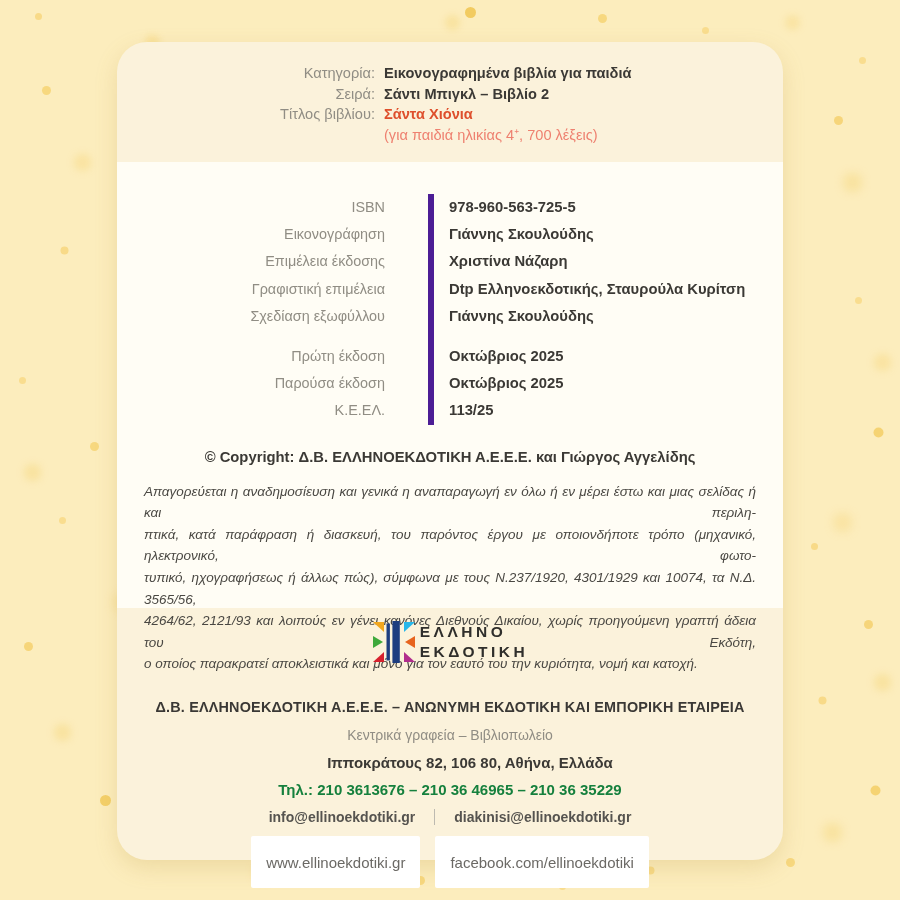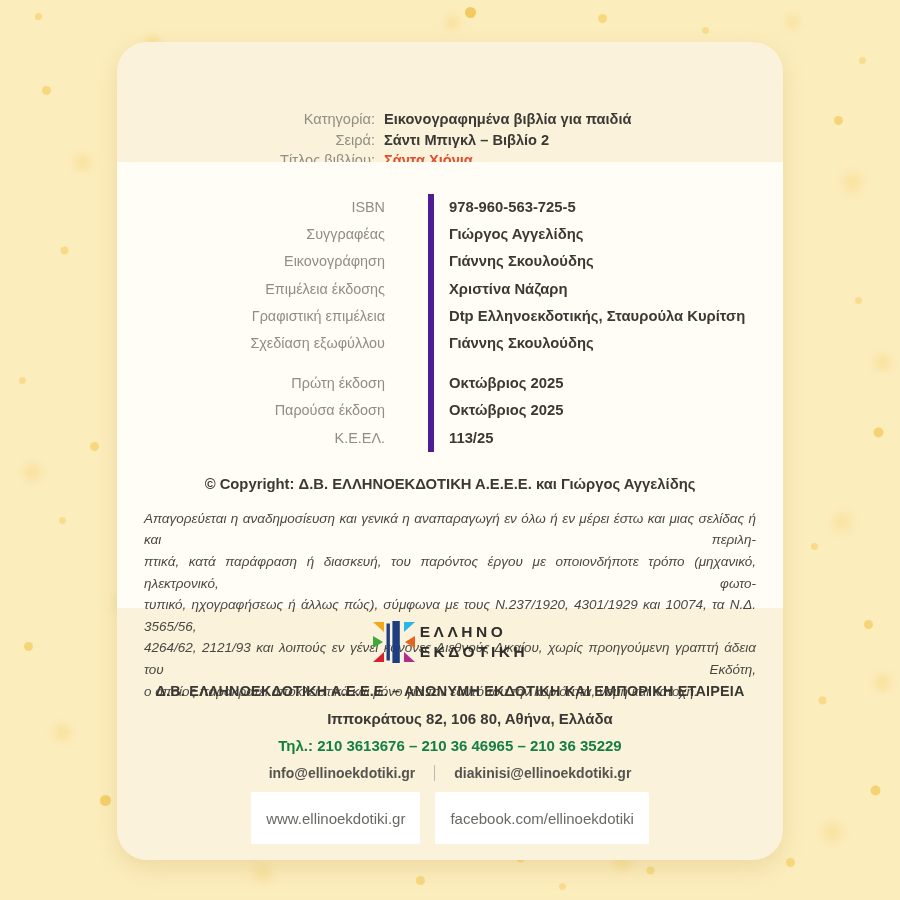--- a/index.html
+++ b/index.html
@@ -35,21 +35,21 @@
       880px 680px 7px 6px rgba(246,213,120,.4), 830px 830px 8px 7px rgba(246,213,120,.4),
       450px 20px 6px 5px rgba(246,213,120,.4), 790px 20px 6px 5px rgba(246,213,120,.35);
   }
   
   .card{
     position:absolute;left:117px;top:42px;width:666px;height:818px;
     background:#FBF2DB;border-radius:30px;
     box-shadow:0 8px 22px rgba(186,148,62,.22);
   }
   
-  .card-header{padding:21px 0 0 0;height:99px;margin-top:46px;}
+  .card-header{padding:21px 0 0 0;height:99px;}
   .hrow{display:flex;line-height:20.5px;font-size:14.6px;}
   .hlabel{width:258px;text-align:right;color:#908D84;flex:0 0 258px;}
   .hval{padding-left:9px;color:#3B3935;font-weight:600;}
   .hval.title-red{color:#DE4F2C;font-weight:700;}
   .hval.subtitle-coral{color:#EE8170;font-weight:400;}
   
   .card-white{
     position:absolute;left:0;top:120px;width:666px;height:446px;
     background:#FFFDF5;
   }
@@ -67,21 +67,21 @@
   .legal{
     width:612px;margin:16px auto 0 auto;font-style:italic;color:#4A4843;
     font-size:13.5px;line-height:21.6px;
   }
   .legal .jline{text-align:justify;text-align-last:justify;}
   .legal .lline{text-align:left;}
   
   .card-bottom{position:absolute;left:0;top:566px;width:666px;}
   .logo-row{display:flex;justify-content:center;align-items:center;gap:4px;margin-top:13px;}
   .logo-text{font-weight:700;font-size:15.5px;letter-spacing:3.5px;color:#2F2E2B;line-height:20px;}
-  .company-line{margin-top:20px;text-align:center;font-weight:700;font-size:14.4px;color:#3A3835;letter-spacing:.2px;}
+  .company-line{margin-top:36px;text-align:center;font-weight:700;font-size:14.4px;color:#3A3835;letter-spacing:.2px;}
   .offices-line{margin-top:12px;text-align:center;color:#908D84;font-size:14px;}
   .address-line{margin-top:11px;text-align:center;color:#3B3935;font-weight:600;font-size:15px;margin-left:40px;}
   .phones-line{margin-top:10px;text-align:center;color:#15803d;font-weight:600;font-size:15px;}
   .emails-row{margin-top:11px;display:flex;justify-content:center;align-items:center;gap:19px;
     color:#55534F;font-weight:600;font-size:14px;}
   .email-divider{width:1px;height:16px;background:#BDBAB0;}
   .links-row{margin-top:11px;display:flex;justify-content:center;align-items:center;gap:15px;}
   .link-box{background:#FFFFFF;border-radius:2px;height:28px;display:flex;align-items:center;
     padding:12px 15px;color:#6B6965;font-size:15px;}
 </style>
@@ -110,24 +110,20 @@
       <div class="hlabel"></div>
       <div class="hval subtitle-coral">(για παιδιά ηλικίας 4⁺, 700 λέξεις)</div>
     </div>
   </div>
 
   <div class="card-white">
     <div class="meta-table">
       <div class="mrow">
         <div class="mlabel">ISBN</div>
         <div class="mval">978-960-563-725-5</div>
-      </div>
-      <div class="mrow">
-        <div class="mlabel">Συγγραφέας</div>
-        <div class="mval">Γιώργος Αγγελίδης</div>
       </div>
       <div class="mrow">
         <div class="mlabel">Εικονογράφηση</div>
         <div class="mval">Γιάννης Σκουλούδης</div>
       </div>
       <div class="mrow">
         <div class="mlabel">Επιμέλεια έκδοσης</div>
         <div class="mval">Χριστίνα Νάζαρη</div>
       </div>
       <div class="mrow">
@@ -179,20 +175,21 @@
         <polygon points="43,15 33,21 43,27" fill="#E7641E"></polygon>
         <polygon points="32,41 43,41 32,31" fill="#B12D8C"></polygon>
       </svg>
       <div class="logo-text">
         <div>ΕΛΛΗΝΟ</div>
         <div>ΕΚΔΟΤΙΚΗ</div>
       </div>
     </div>
 
     <div class="company-line">Δ.Β. ΕΛΛΗΝΟΕΚΔΟΤΙΚΗ Α.Ε.Ε.Ε. – ΑΝΩΝΥΜΗ ΕΚΔΟΤΙΚΗ ΚΑΙ ΕΜΠΟΡΙΚΗ ΕΤΑΙΡΕΙΑ</div>
+    <div class="offices-line">Κεντρικά γραφεία – Βιβλιοπωλείο</div>
     <div class="address-line">Ιπποκράτους 82, 106 80, Αθήνα, Ελλάδα</div>
     <div class="phones-line">Τηλ.: 210 3613676 – 210 36 46965 – 210 36 35229</div>
 
     <div class="emails-row">
       <span>info@ellinoekdotiki.gr</span>
       <span class="email-divider"></span>
       <span>diakinisi@ellinoekdotiki.gr</span>
     </div>
 
     <div class="links-row">

